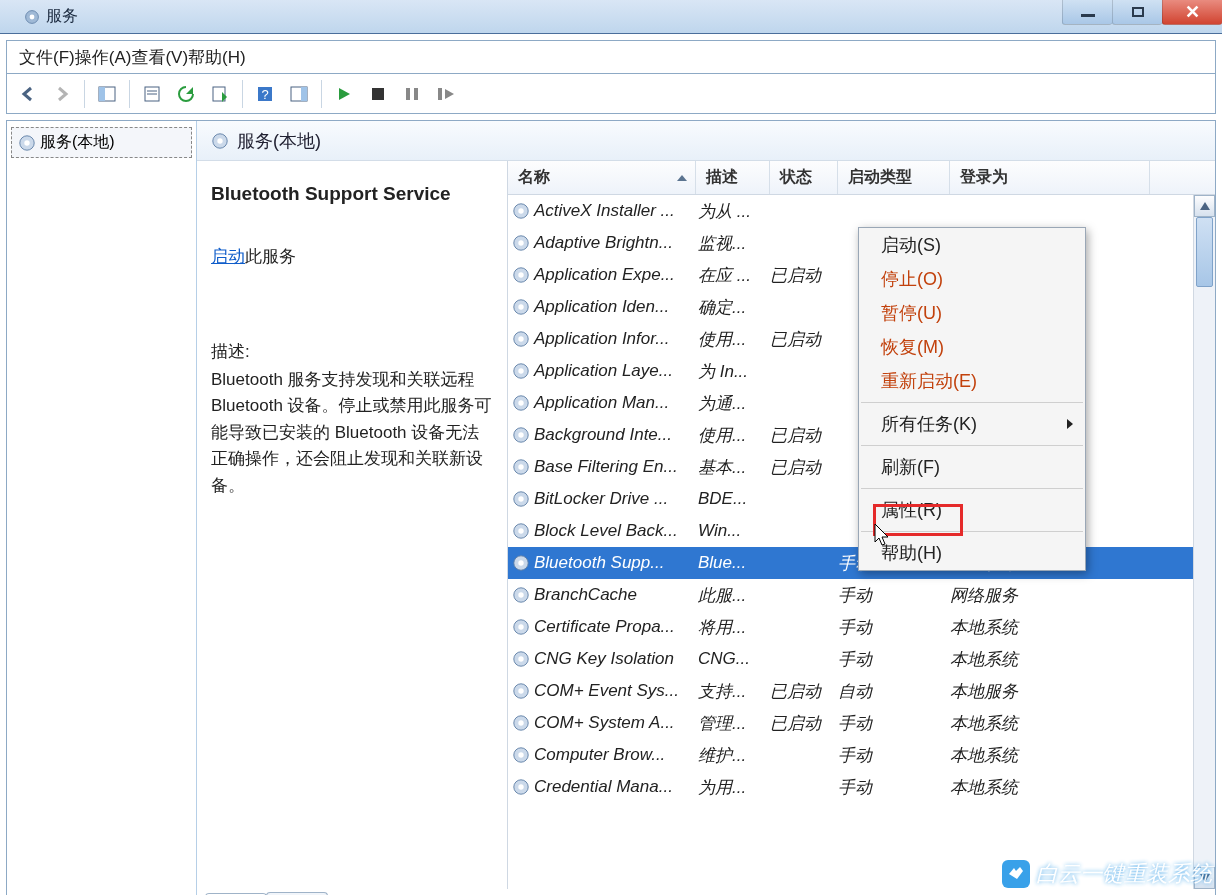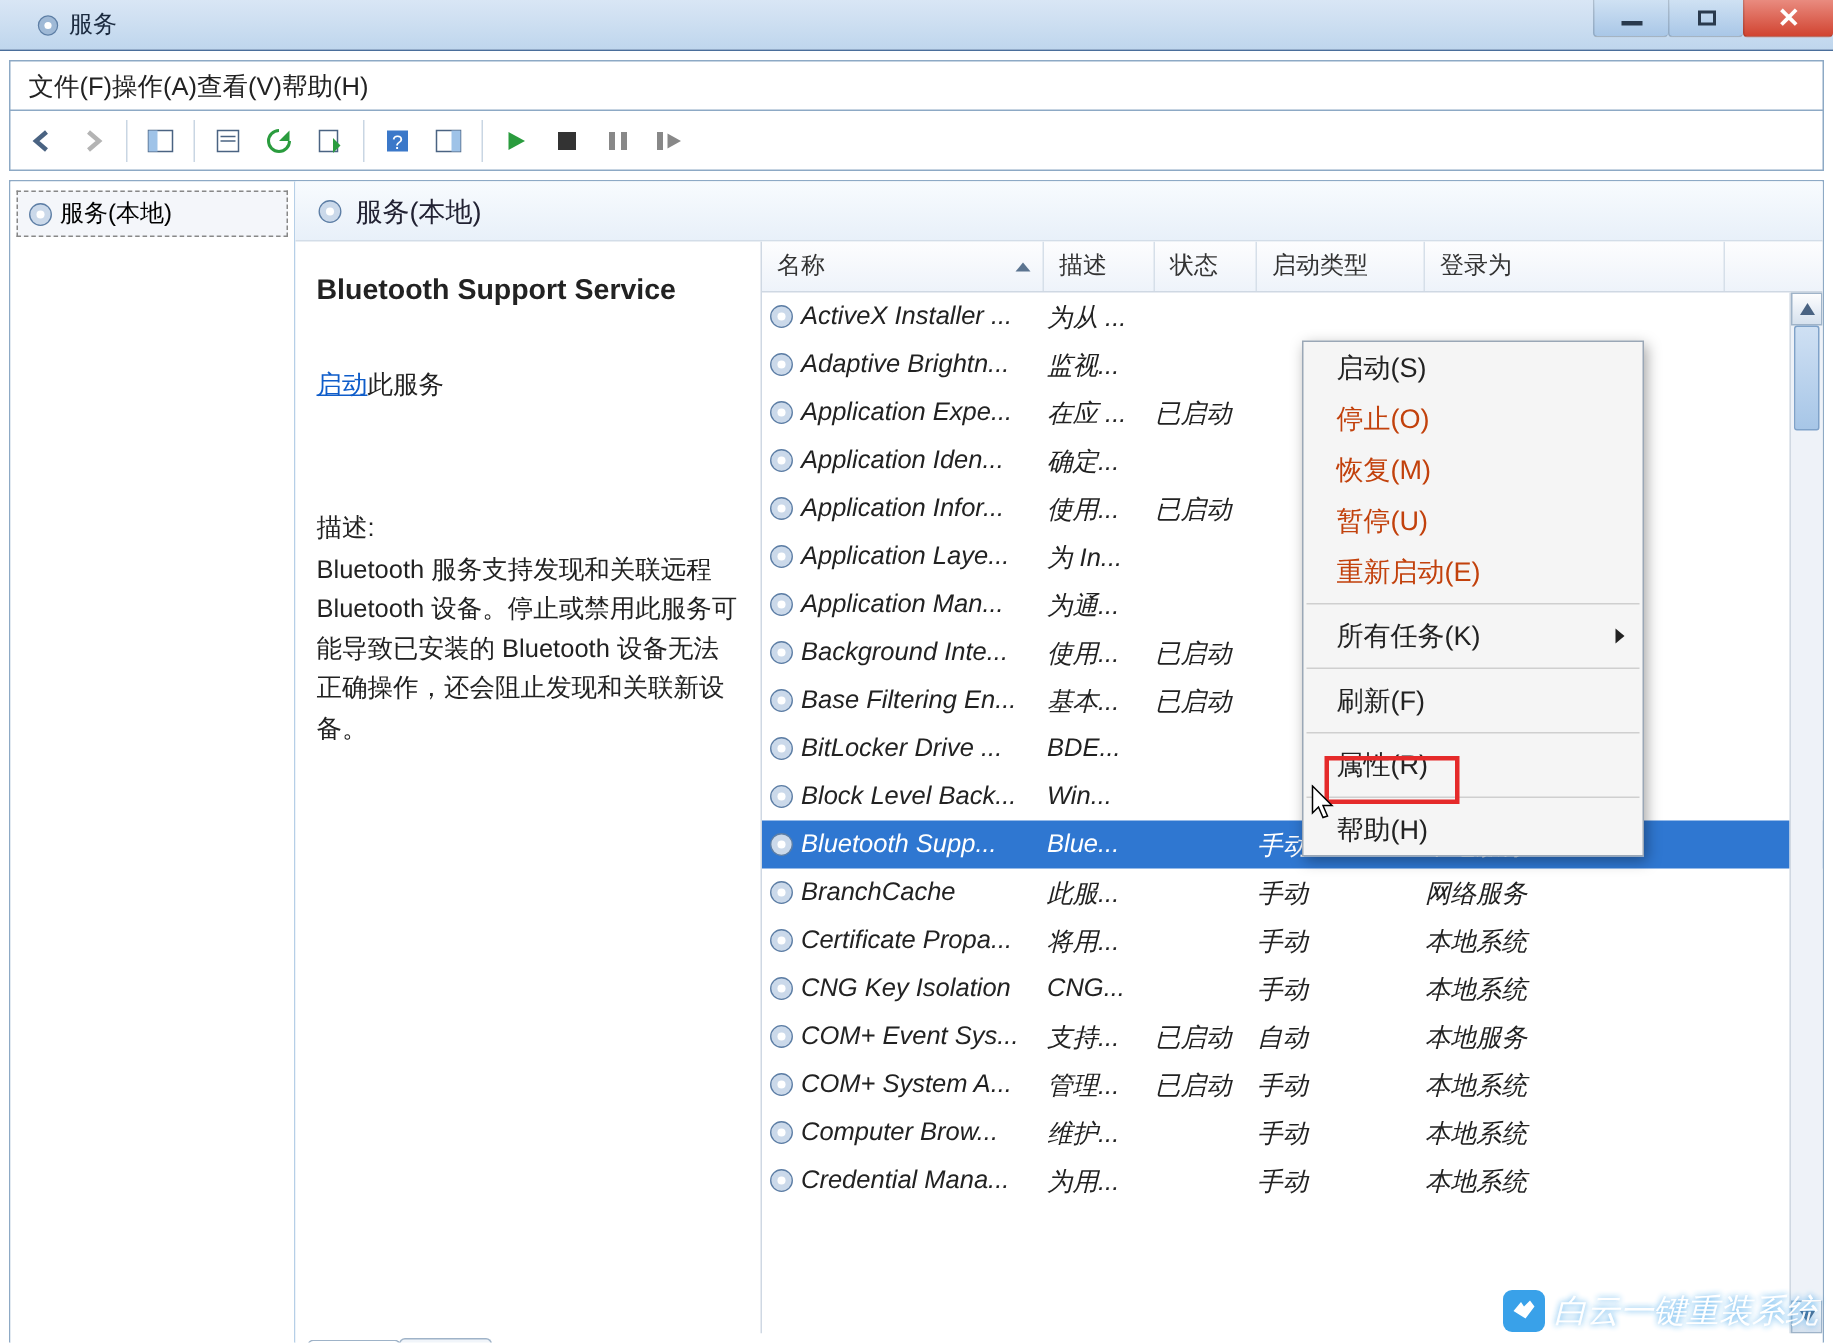--- a/index.html
+++ b/index.html
@@ -38,38 +38,38 @@
   
   .det-pane { width: 310px; padding: 18px 14px 0 14px; font-size: 17px; color: #222; line-height: 1.55; }
   .det-title { font-weight: bold; margin-bottom: 36px; font-size: 19px; }
   .det-link { margin-bottom: 68px; }
   .det-link a { color: #0f5dca; text-decoration: underline; cursor: pointer; }
   .det-desc-lbl { margin-bottom: 2px; }
 
   
   .list-pane { flex: 1; display: flex; flex-direction: column; border-left: 1px solid #cfd8e3; position: relative; }
   .cols { height: 34px; display: flex; align-items: stretch; border-bottom: 1px solid #cfd8e3; background: linear-gradient(#fdfdfe,#eef3fa); font-size: 16px; color: #333; }
-  .col { padding: 0 10px; display: flex; align-items: center; border-right: 1px solid #d6dfe9; position: relative; }
+  .col { padding: 0 10px; display: flex; align-items: center; border-right: 1px solid #d6dfe9; position: relative; font-weight: bold; }
   .col.sorted::after { content: ""; position: absolute; right: 8px; top: 50%; transform: translateY(-50%); border-left: 5px solid transparent; border-right: 5px solid transparent; border-bottom: 6px solid #5b7490; }
   .c-name { width: 188px; } .c-desc { width: 74px; } .c-status { width: 68px; text-align: right; } .c-startup { width: 112px; } .c-logon { width: 200px; }
 
   .rows { overflow-y: auto; position: relative; flex: 1; }
   .row { display: flex; align-items: center; height: 32px; font-size: 17px; color: #222; font-style: italic; }
   .row.selected { background: #2f77d1; color: #fff; }
   .cell-name { width: 188px; display: flex; align-items: center; gap: 4px; padding-left: 4px; white-space: nowrap; overflow: hidden; text-overflow: ellipsis; }
   .cell-desc { width: 74px; white-space: nowrap; overflow: hidden; text-overflow: ellipsis; padding: 0 2px; }
   .cell-status { width: 68px; white-space: nowrap; overflow: hidden; }
   .cell-startup { width: 112px; white-space: nowrap; overflow: hidden; }
   .cell-logon { width: 200px; white-space: nowrap; overflow: hidden; }
 
   
   .gear { flex-shrink: 0; width: 18px; height: 18px; }
 
   
-  .ctx { position: absolute; left: 360px; top: 32px; width: 228px; background: #f5f5f5; border: 1px solid #9aa7b6; box-shadow: 2px 3px 9px rgba(0,0,0,.35); font-size: 18px; z-index: 50; }
+  .ctx { position: absolute; left: 350px; top: 32px; width: 228px; background: #f5f5f5; border: 1px solid #9aa7b6; box-shadow: 2px 3px 9px rgba(0,0,0,.35); font-size: 18px; z-index: 50; }
   .ctx-item { height: 34px; display: flex; align-items: center; padding: 0 22px; color: #222; position: relative; }
   .ctx-item.disabled { color: #c2410c; }
   .ctx-item.submenu::after { content: ""; position: absolute; right: 12px; top: 50%; transform: translateY(-50%); border-top: 5px solid transparent; border-bottom: 5px solid transparent; border-left: 6px solid #222; }
   .ctx-sep { height: 1px; background: #cfcfcf; margin: 4px 2px; }
   .ctx-highlight { position: absolute; border: 3px solid #e52a2a; pointer-events: none; }
 
   
   .cursor { position: absolute; z-index: 60; pointer-events: none; }
 
   
@@ -476,22 +476,22 @@
                 <span>Credential Mana...</span>
               </div>
               <div class="cell-desc">为用...</div>
               <div class="cell-status"></div>
               <div class="cell-startup">手动</div>
               <div class="cell-logon">本地系统</div>
             </div>
             <div class="ctx">
             <div class="ctx-item">启动(S)</div>
             <div class="ctx-item disabled">停止(O)</div>
+            <div class="ctx-item disabled">暂停(U)</div>
             <div class="ctx-item disabled">恢复(M)</div>
-            <div class="ctx-item disabled">暂停(U)</div>
             <div class="ctx-item disabled">重新启动(E)</div>
             <div class="ctx-sep"></div>
             <div class="ctx-item submenu">所有任务(K)</div>
             <div class="ctx-sep"></div>
             <div class="ctx-item">刷新(F)</div>
             <div class="ctx-sep"></div>
             <div class="ctx-item">属性(R)</div>
             <div class="ctx-sep"></div>
             <div class="ctx-item">帮助(H)</div>
             <div class="ctx-highlight" style="left:14px; top:276px; width:90px; height:32px;"></div>

